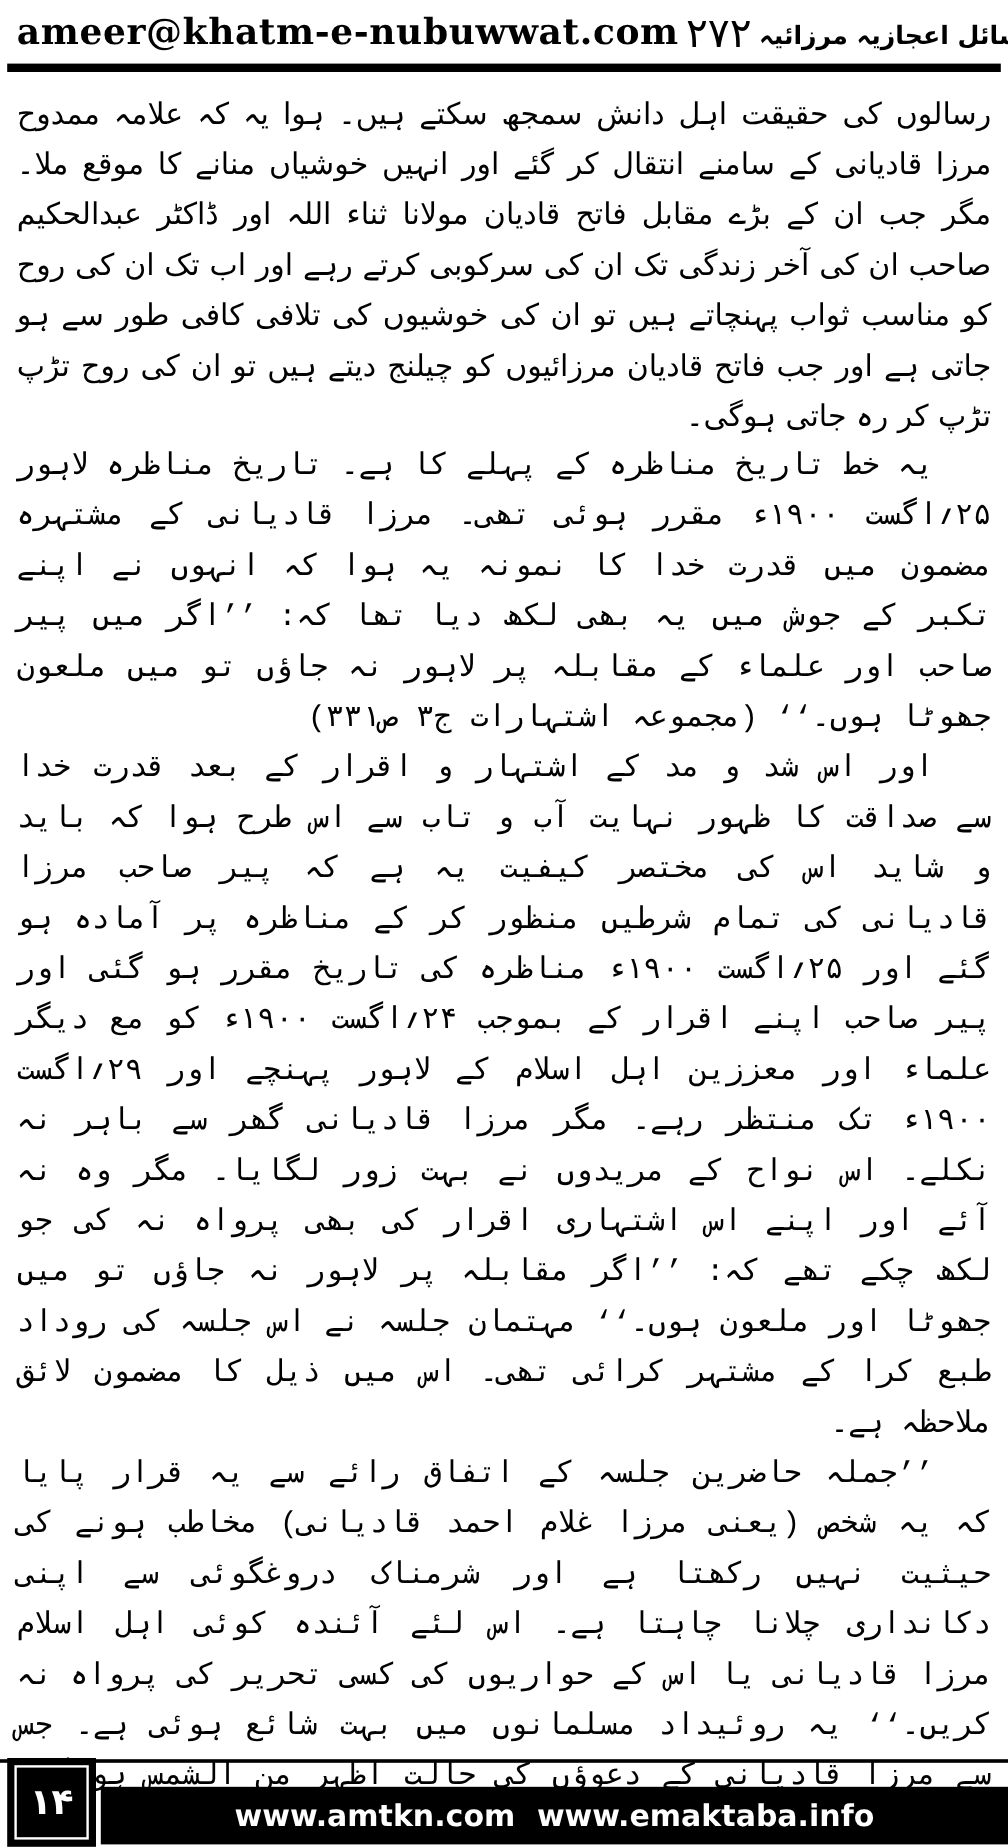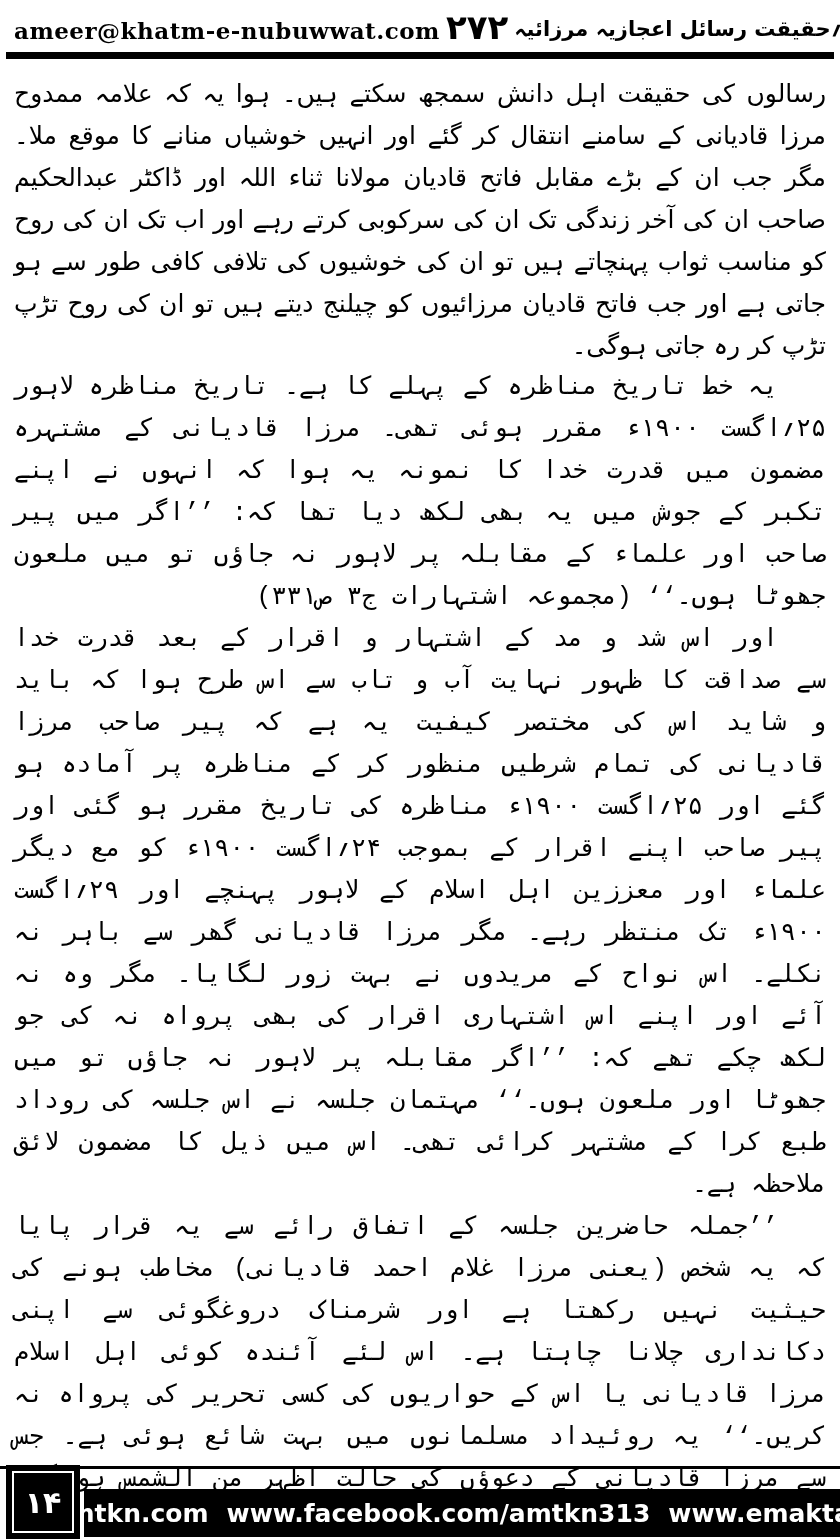--- a/index.html
+++ b/index.html
@@ -18,26 +18,26 @@
   
   .header {
     display: flex;
     align-items: flex-end;
     justify-content: space-between;
     padding: 10px 14px 6px 14px;
   }
   .header-email {
     font-family: "DejaVu Serif", serif;
     font-weight: bold;
-    font-size: 23px;
+    font-size: 30px;
     letter-spacing: 0.5px;
     white-space: nowrap;
   }
   .header-pagenum {
-    font-weight: bold;
+    font-weight: normal;
     font-size: 34px;
     line-height: 1;
     padding: 0 6px;
   }
   .header-title {
     direction: rtl;
     font-size: 21px;
     font-weight: bold;
     white-space: nowrap;
     padding-bottom: 3px;
@@ -127,21 +127,20 @@
     <p>رسالوں کی حقیقت اہل دانش سمجھ سکتے ہیں۔ ہوا یہ کہ علامہ ممدوح مرزا قادیانی کے سامنے انتقال کر گئے اور انہیں خوشیاں منانے کا موقع ملا۔ مگر جب ان کے بڑے مقابل فاتح قادیان مولانا ثناء اللہ اور ڈاکٹر عبدالحکیم صاحب ان کی آخر زندگی تک ان کی سرکوبی کرتے رہے اور اب تک ان کی روح کو مناسب ثواب پہنچاتے ہیں تو ان کی خوشیوں کی تلافی کافی طور سے ہو جاتی ہے اور جب فاتح قادیان مرزائیوں کو چیلنج دیتے ہیں تو ان کی روح تڑپ تڑپ کر رہ جاتی ہوگی۔</p>
     <p class="indent">یہ خط تاریخ مناظرہ کے پہلے کا ہے۔ تاریخ مناظرہ لاہور ۲۵؍اگست ۱۹۰۰ء مقرر ہوئی تھی۔ مرزا قادیانی کے مشتہرہ مضمون میں قدرت خدا کا نمونہ یہ ہوا کہ انہوں نے اپنے تکبر کے جوش میں یہ بھی لکھ دیا تھا کہ: ’’اگر میں پیر صاحب اور علماء کے مقابلہ پر لاہور نہ جاؤں تو میں ملعون جھوٹا ہوں۔‘‘ (مجموعہ اشتہارات ج۳ ص۳۳۱)</p>
     <p class="indent">اور اس شد و مد کے اشتہار و اقرار کے بعد قدرت خدا سے صداقت کا ظہور نہایت آب و تاب سے اس طرح ہوا کہ باید و شاید اس کی مختصر کیفیت یہ ہے کہ پیر صاحب مرزا قادیانی کی تمام شرطیں منظور کر کے مناظرہ پر آمادہ ہو گئے اور ۲۵؍اگست ۱۹۰۰ء مناظرہ کی تاریخ مقرر ہو گئی اور پیر صاحب اپنے اقرار کے بموجب ۲۴؍اگست ۱۹۰۰ء کو مع دیگر علماء اور معززین اہل اسلام کے لاہور پہنچے اور ۲۹؍اگست ۱۹۰۰ء تک منتظر رہے۔ مگر مرزا قادیانی گھر سے باہر نہ نکلے۔ اس نواح کے مریدوں نے بہت زور لگایا۔ مگر وہ نہ آئے اور اپنے اس اشتہاری اقرار کی بھی پرواہ نہ کی جو لکھ چکے تھے کہ: ’’اگر مقابلہ پر لاہور نہ جاؤں تو میں جھوٹا اور ملعون ہوں۔‘‘ مہتمان جلسہ نے اس جلسہ کی روداد طبع کرا کے مشتہر کرائی تھی۔ اس میں ذیل کا مضمون لائق ملاحظہ ہے۔</p>
     <p class="indent">’’جملہ حاضرین جلسہ کے اتفاق رائے سے یہ قرار پایا کہ یہ شخص (یعنی مرزا غلام احمد قادیانی) مخاطب ہونے کی حیثیت نہیں رکھتا ہے اور شرمناک دروغگوئی سے اپنی دکانداری چلانا چاہتا ہے۔ اس لئے آئندہ کوئی اہل اسلام مرزا قادیانی یا اس کے حواریوں کی کسی تحریر کی پرواہ نہ کریں۔‘‘ یہ روئیداد مسلمانوں میں بہت شائع ہوئی ہے۔ جس سے مرزا قادیانی کے دعوؤں کی حالت اظہر من الشمس ہو گئی اور اپنے پختہ اقرار سے جھوٹے اور ملعون ٹھہرے۔ اس شرمناک ذلت مٹانے کے لئے مرزا قادیانی نے تفسیر اعجاز المسیح لکھی یا لکھوائی اور پیر صاحب سے جواب طلب کیا اور ’’منعه مانع من السماء‘‘ کا الہام بھی سنا دیا۔ کیونکہ روئیداد سے معلوم کر چکے تھے کہ پیر صاحب اور تمام علمائے حاضرین جلسہ مجمع عام میں ہزاروں معززین اسلام کے روبرو کہہ چکے ہیں کہ کوئی مسلمان مرزا قادیانی کو مخاطب نہ بنائے اور نہ ان کی کسی بات کا جواب دے اور ظاہر ہے کہ</p>
   </div>
 
   <div class="footer">
     <div class="footer-topline"></div>
     <div class="footer-bar">
       <span>www.amtkn.com</span>
-      <span>www.facebook.com/amtkn313</span>
       <span>www.emaktaba.info</span>
     </div>
     <div class="page-box">
       <div class="page-box-inner">۱۴</div>
     </div>
   </div>
 
 </div>
 
 </body></html>

